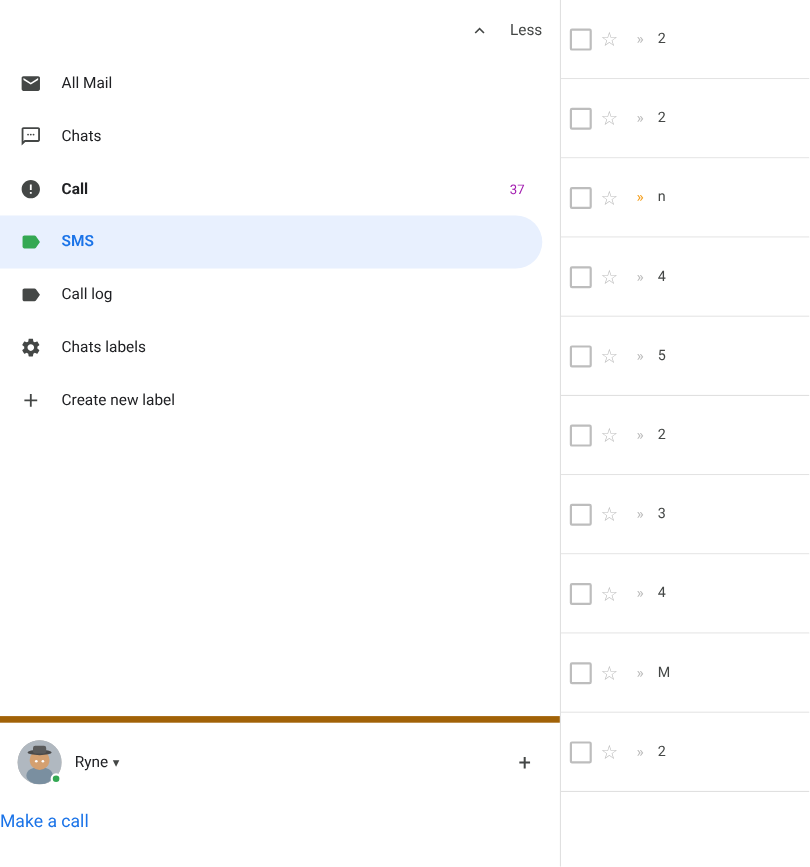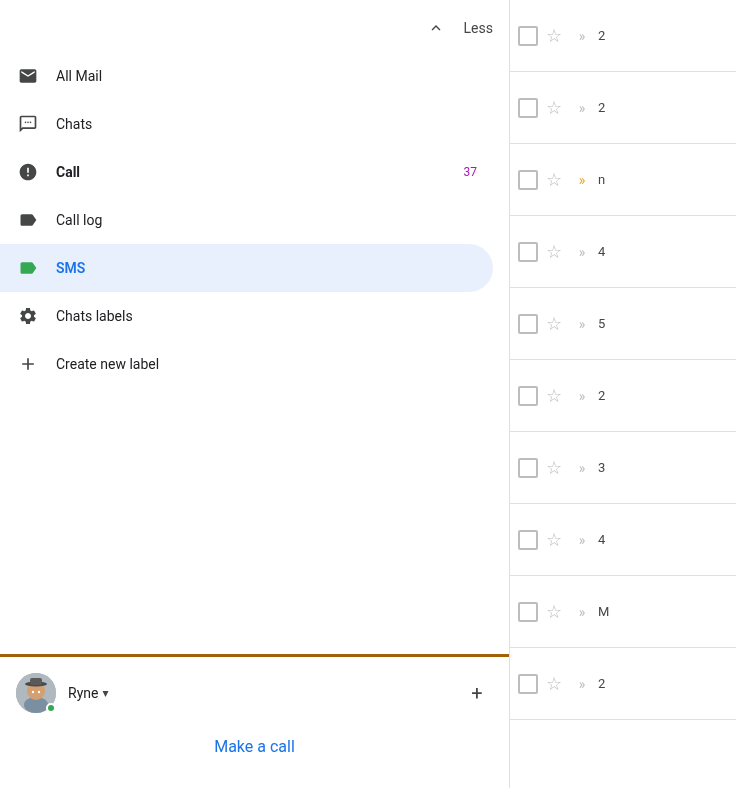--- a/index.html
+++ b/index.html
@@ -97,21 +97,21 @@
     .less-btn .chevron-icon {
       margin-right: 16px;
       width: 24px;
       display: flex;
       align-items: center;
       justify-content: center;
     }
 
     
     .sidebar-bottom {
-      border-top: 3px solid #a16207;
+      border-top: 6px solid #a16207;
       padding: 8px 0;
     }
 
     .user-row {
       display: flex;
       align-items: center;
       padding: 8px 16px;
       height: 56px;
     }
 
@@ -171,21 +171,21 @@
       align-items: center;
       justify-content: center;
       border-radius: 50%;
       cursor: pointer;
       color: #444746;
       font-size: 20px;
     }
 
     .make-call-section {
       display: flex;
-      justify-content: center;
+      justify-content: flex-start;
       padding: 16px 0 24px;
     }
 
     .make-call-link {
       color: #1a73e8;
       font-size: 16px;
       text-decoration: none;
       cursor: pointer;
     }
 
@@ -309,36 +309,36 @@
       <span class="item-icon">
         <svg viewBox="0 0 24 24">
             <path d="M12 2C6.48 2 2 6.48 2 12s4.48 10 10 10 10-4.48 10-10S17.52 2 12 2zm1 15h-2v-2h2v2zm0-4h-2V7h2v6z"></path>
           </svg>
       </span>
       <span class="item-label" style="font-weight:700;">Call</span>
       <span class="item-badge">37</span>
     </div>
 
 
-    <div class="sidebar-item">
-      <span class="item-icon">
-        <svg viewBox="0 0 24 24">
-            <path d="M17.63 5.84C17.27 5.33 16.67 5 16 5L5 5.01C3.9 5.01 3 5.9 3 7v10c0 1.1.9 1.99 2 1.99L16 19c.67 0 1.27-.33 1.63-.84L22 12l-4.37-6.16z"></path>
-          </svg>
-      </span>
-      <span class="item-label">Call log</span>
-    </div>
-
     <div class="sidebar-item active">
       <span class="item-icon green-tag">
         <svg viewBox="0 0 24 24">
             <path d="M17.63 5.84C17.27 5.33 16.67 5 16 5L5 5.01C3.9 5.01 3 5.9 3 7v10c0 1.1.9 1.99 2 1.99L16 19c.67 0 1.27-.33 1.63-.84L22 12l-4.37-6.16z"></path>
           </svg>
       </span>
       <span class="item-label">SMS</span>
+    </div>
+
+    <div class="sidebar-item">
+      <span class="item-icon">
+        <svg viewBox="0 0 24 24">
+            <path d="M17.63 5.84C17.27 5.33 16.67 5 16 5L5 5.01C3.9 5.01 3 5.9 3 7v10c0 1.1.9 1.99 2 1.99L16 19c.67 0 1.27-.33 1.63-.84L22 12l-4.37-6.16z"></path>
+          </svg>
+      </span>
+      <span class="item-label">Call log</span>
     </div>
 
     <div class="sidebar-item">
       <span class="item-icon">
         <svg viewBox="0 0 24 24">
             <path d="M19.14,12.94c0.04-0.3,0.06-0.61,0.06-0.94c0-0.32-0.02-0.64-0.07-0.94l2.03-1.58c0.18-0.14,0.23-0.41,0.12-0.61 l-1.92-3.32c-0.12-0.22-0.37-0.29-0.59-0.22l-2.39,0.96c-0.5-0.38-1.03-0.7-1.62-0.94L14.4,2.81c-0.04-0.24-0.24-0.41-0.48-0.41 h-3.84c-0.24,0-0.43,0.17-0.47,0.41L9.25,5.35C8.66,5.59,8.12,5.92,7.63,6.29L5.24,5.33c-0.22-0.08-0.47,0-0.59,0.22L2.74,8.87 C2.62,9.08,2.66,9.34,2.86,9.48l2.03,1.58C4.84,11.36,4.8,11.69,4.8,12s0.02,0.64,0.07,0.94l-2.03,1.58 c-0.18,0.14-0.23,0.41-0.12,0.61l1.92,3.32c0.12,0.22,0.37,0.29,0.59,0.22l2.39-0.96c0.5,0.38,1.03,0.7,1.62,0.94l0.36,2.54 c0.05,0.24,0.24,0.41,0.48,0.41h3.84c0.24,0,0.44-0.17,0.47-0.41l0.36-2.54c0.59-0.24,1.13-0.56,1.62-0.94l2.39,0.96 c0.22,0.08,0.47,0,0.59-0.22l1.92-3.32c0.12-0.22,0.07-0.47-0.12-0.61L19.14,12.94z M12,15.6c-1.98,0-3.6-1.62-3.6-3.6 s1.62-3.6,3.6-3.6s3.6,1.62,3.6,3.6S13.98,15.6,12,15.6z"></path>
           </svg>
       </span>
       <span class="item-label">Chats labels</span>
     </div>

